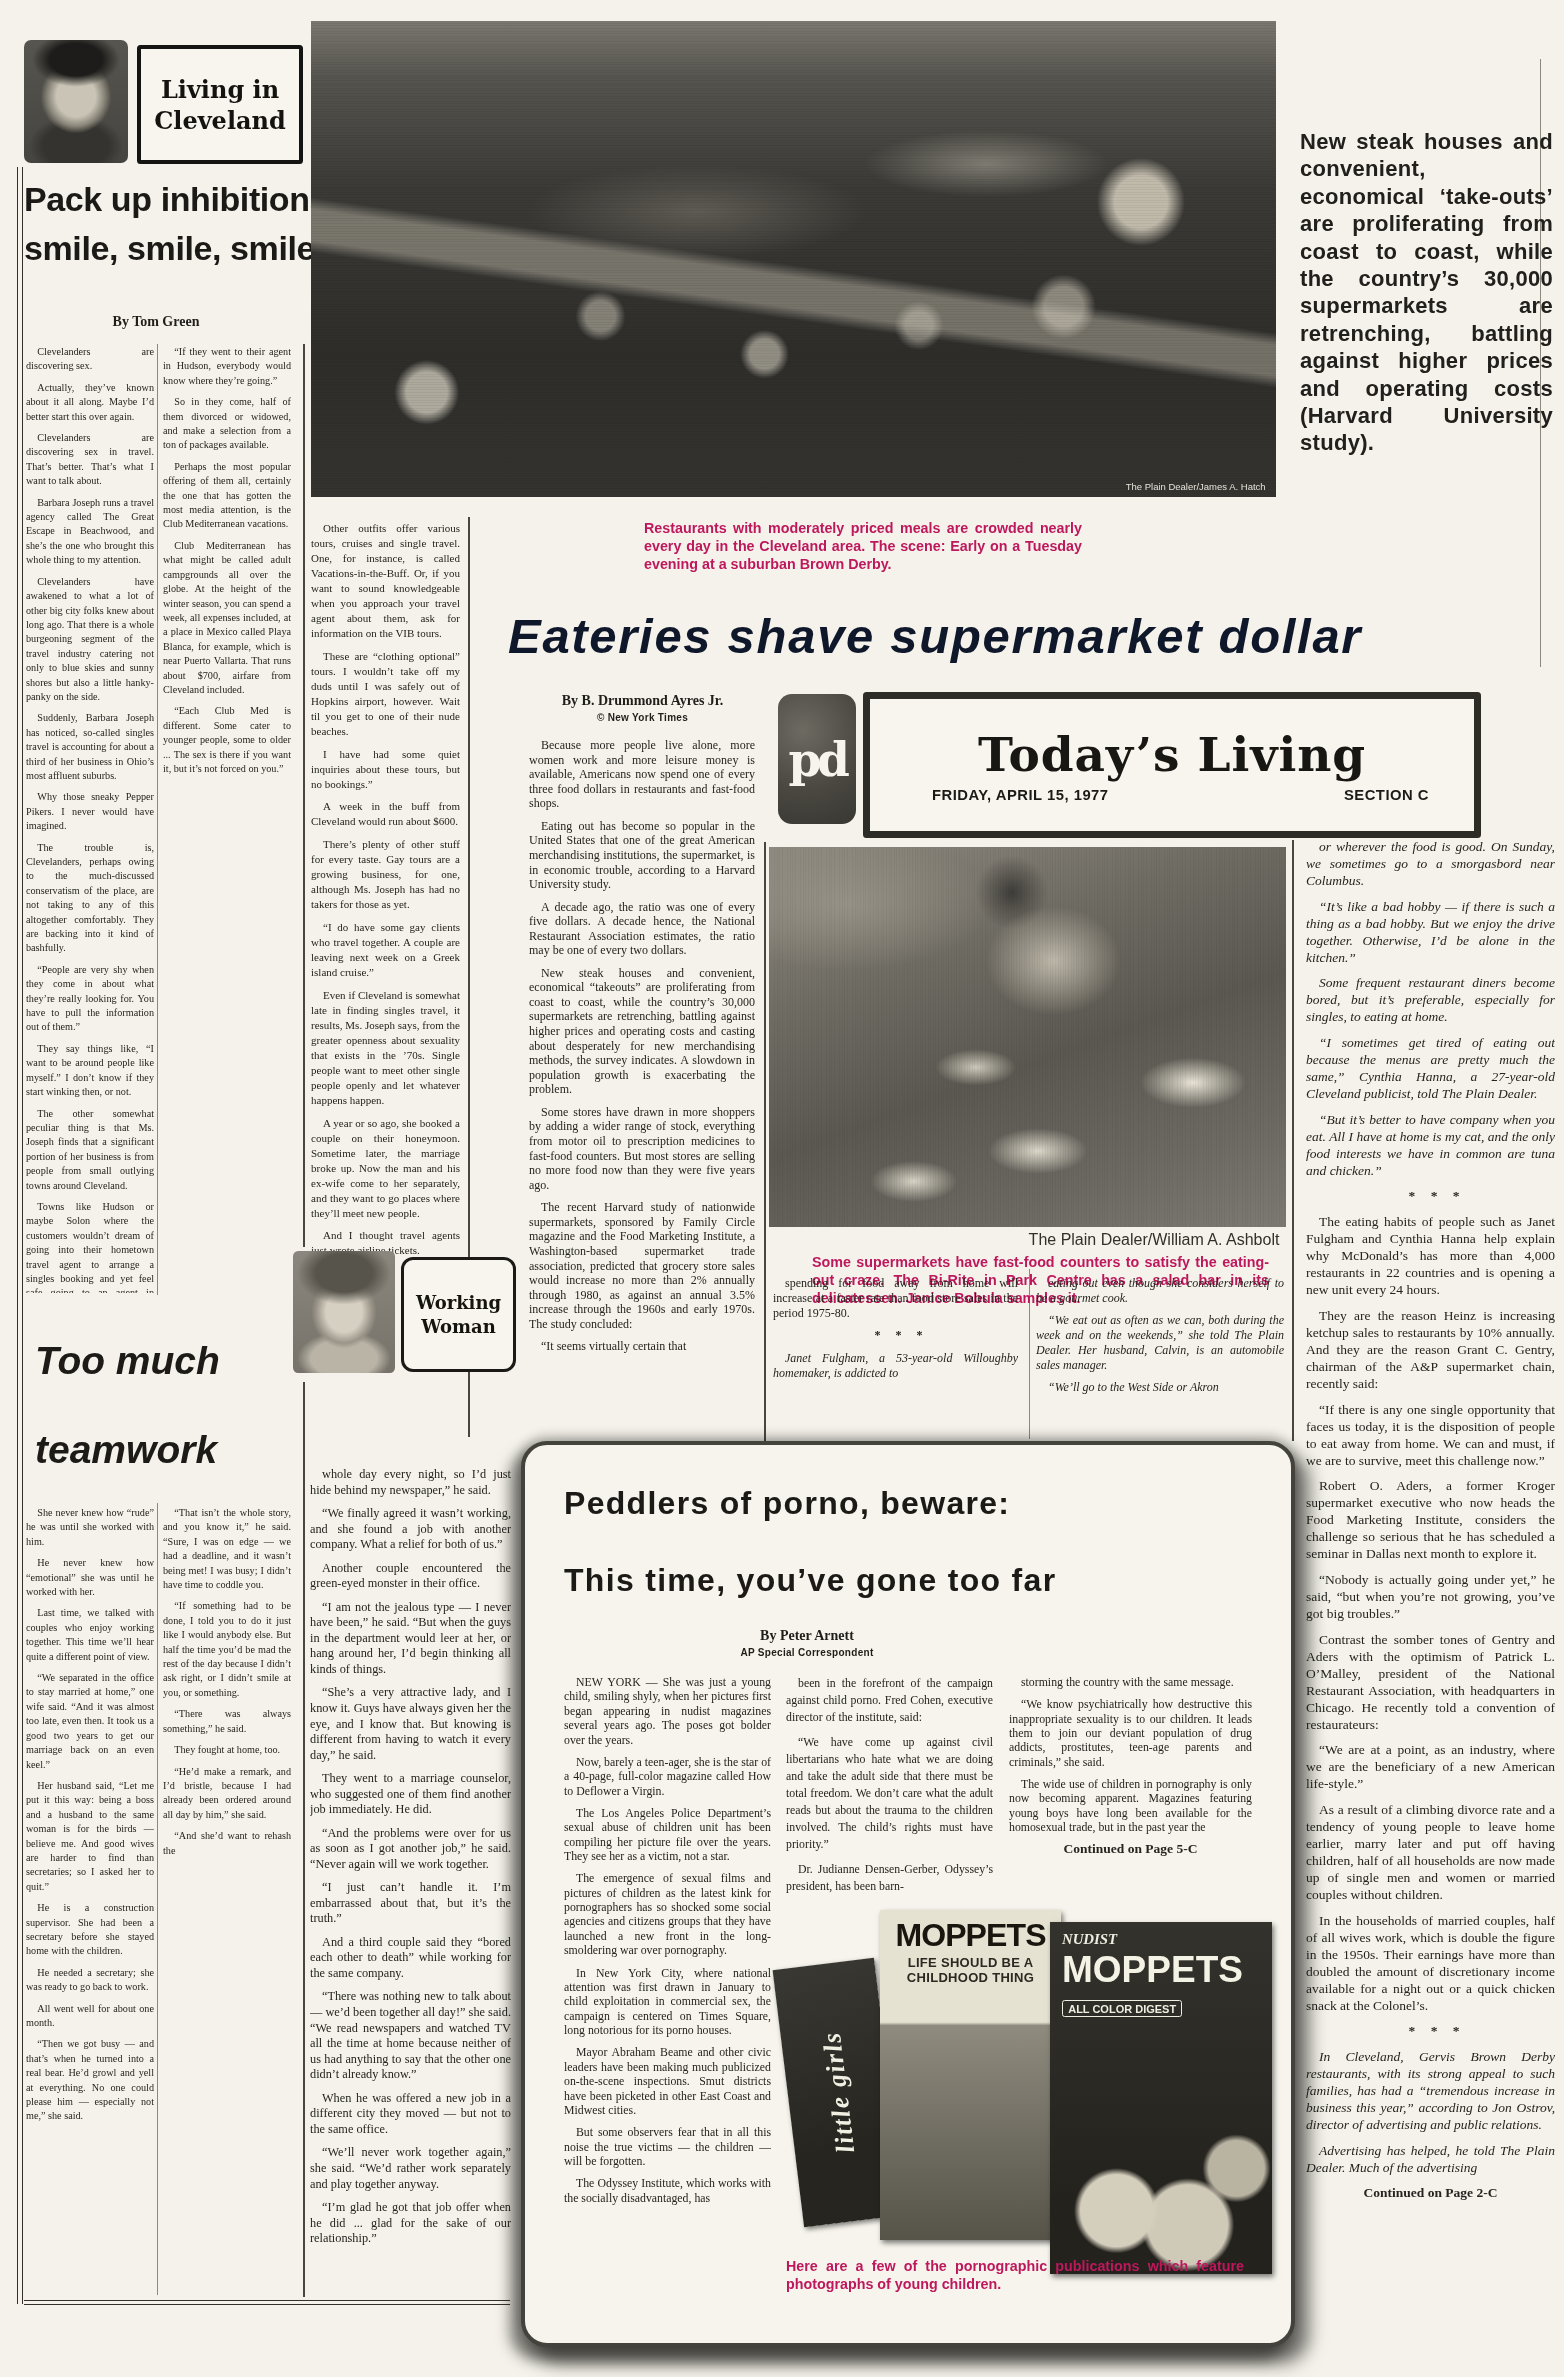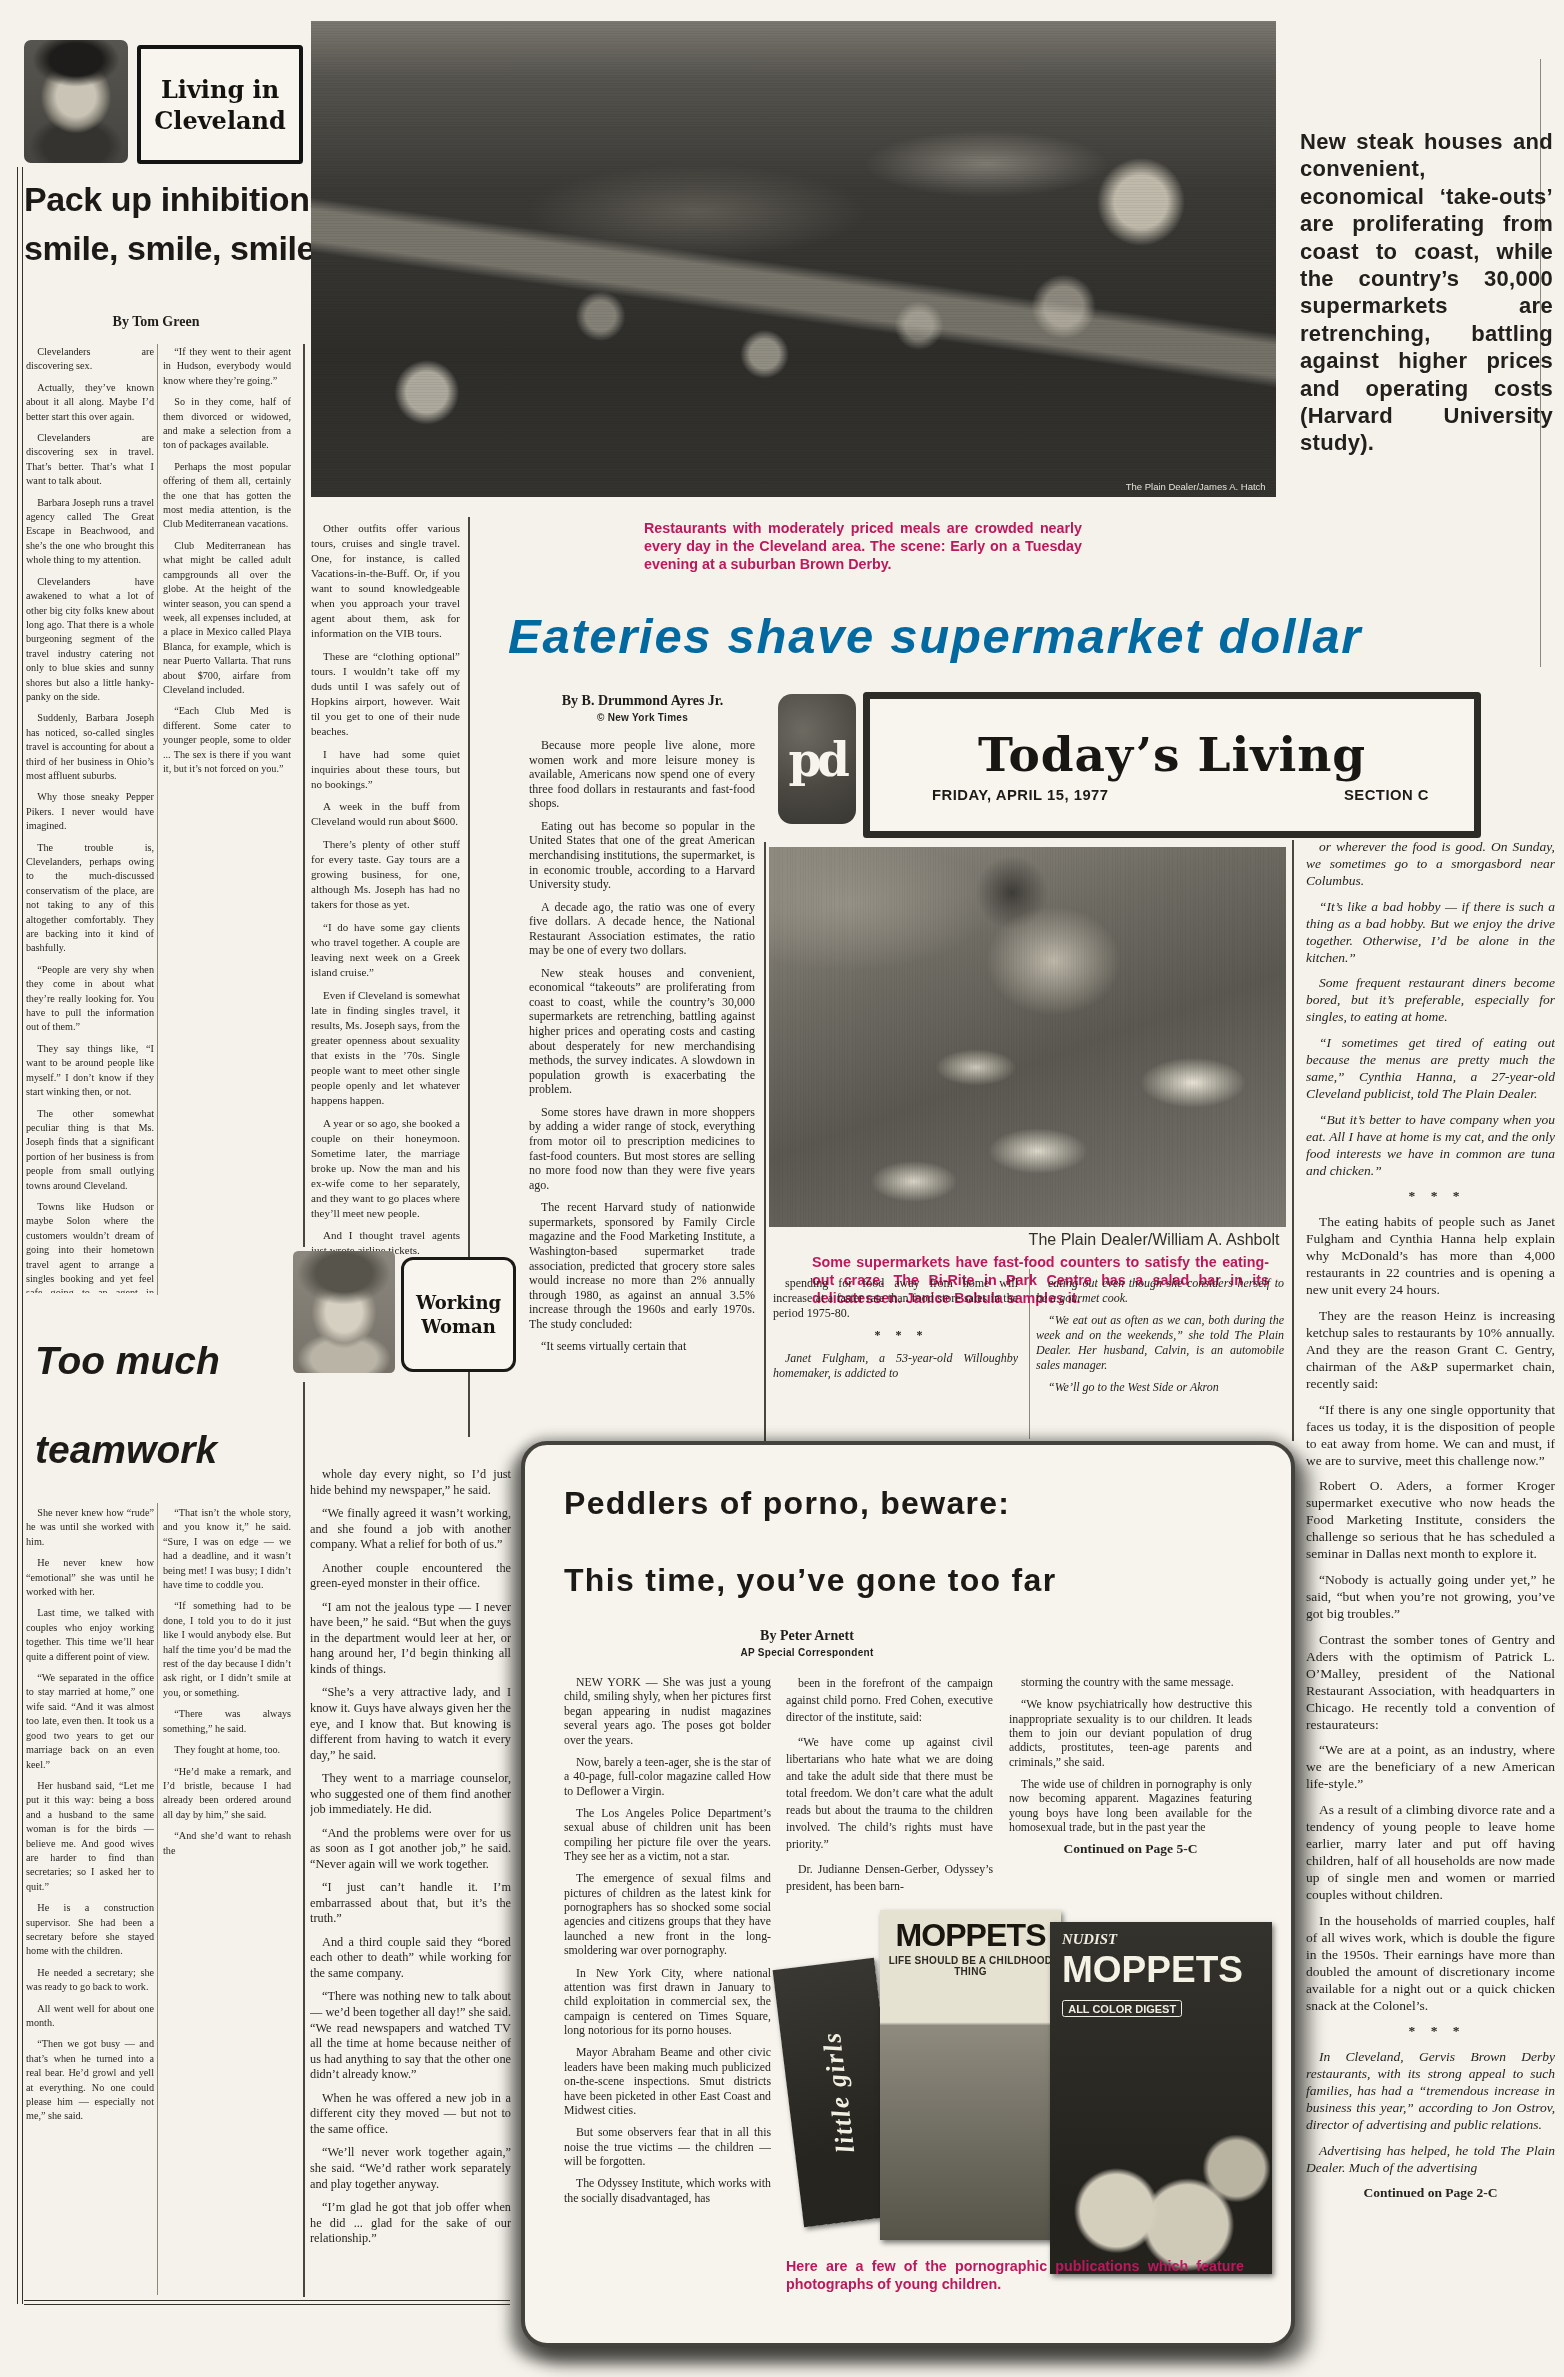--- a/index.html
+++ b/index.html
@@ -24,21 +24,21 @@
   .pd-logo{position:absolute;border-radius:14px;display:flex;align-items:center;justify-content:center;
       background:radial-gradient(circle at 32% 28%,#6d6a62,#4a4841 55%,#393732 100%);
       color:#f6f4ec;font-family:"DejaVu Serif",serif;font-weight:bold;font-size:47px;letter-spacing:-4.3px;}
   .ww-label{position:absolute;border:3.5px solid #1b1a16;border-radius:12px;background:#f7f5ee;
       display:flex;flex-direction:column;justify-content:center;text-align:center;
       font-family:"DejaVu Serif",serif;font-weight:bold;font-size:18px;line-height:23.4px;color:#16140f;}
   
   .h-pack{position:absolute;font-family:"Liberation Sans",sans-serif;font-weight:bold;
       font-size:34px;line-height:49px;letter-spacing:-0.4px;color:#1b1a17;white-space:nowrap;}
   .h-eateries{position:absolute;font-family:"Liberation Sans",sans-serif;font-weight:bold;font-style:italic;
-      font-size:49px;letter-spacing:1.7px;color:#0369a1;white-space:nowrap;}
+      font-size:49px;letter-spacing:1.7px;color:#0f172a;white-space:nowrap;}
   .h-too{position:absolute;font-family:"Liberation Sans",sans-serif;font-weight:bold;font-style:italic;
       font-size:39px;line-height:89px;color:#1d1b17;white-space:nowrap;}
   .h-porno{position:absolute;font-family:"Liberation Sans",sans-serif;font-weight:bold;
       font-size:32px;line-height:77px;letter-spacing:1.3px;color:#1b1a17;white-space:nowrap;}
   .pullquote{position:absolute;font-family:"Liberation Sans",sans-serif;font-weight:bold;
       font-size:22px;line-height:27.4px;letter-spacing:0.3px;text-align:justify;color:#22201c;}
   .byline{position:absolute;text-align:center;font-weight:bold;font-size:14px;color:#201e1a;}
   .byline .sub{font-family:"Liberation Sans",sans-serif;font-weight:bold;font-size:10px;margin-top:2.6px;letter-spacing:0.3px;}
   
   .col{position:absolute;text-align:justify;overflow:hidden;}
@@ -102,21 +102,21 @@
   .feature-box{position:absolute;background:#f6f4ec;border:4.3px solid #44423c;border-radius:26px;
       box-shadow:-8.7px 10.4px 14px 1.7px rgba(28,27,24,.55), 12px 14px 17.4px 1.7px rgba(28,27,24,.6), 0 -4.3px 10.4px rgba(28,27,24,.28);}
   .montage{position:absolute;}
   .mag{position:absolute;box-shadow:1.7px 2.6px 5.2px rgba(0,0,0,.5);}
   .mag-a{background:linear-gradient(170deg,#3a3833,#26251f 70%);transform:rotate(-7deg);
       display:flex;align-items:center;justify-content:center;}
   .mag-a span{writing-mode:vertical-rl;transform:rotate(180deg);color:#f1eee2;
       font-family:"Liberation Serif",serif;font-style:italic;font-weight:bold;font-size:26px;letter-spacing:1.7px;}
   .mag-b{background:linear-gradient(180deg,#e6e2d2 0 34%,#8f8b7e 35%,#6f6c62 70%,#565349 100%);padding-top:7px;text-align:center;}
   .mag-b .t{font-family:"Liberation Sans",sans-serif;font-weight:bold;font-size:32px;letter-spacing:-0.9px;color:#18160f;}
-  .mag-b .s{font-family:"Liberation Sans",sans-serif;font-weight:bold;font-size:10px;letter-spacing:0.3px;color:#2b2921;margin-top:1.7px;}
+  .mag-b .s{font-family:"Liberation Sans",sans-serif;font-weight:bold;font-size:13px;letter-spacing:0.3px;color:#2b2921;margin-top:1.7px;}
   .mag-c{background:
       radial-gradient(circle at 30% 82%,#d4cebd 0 11%,transparent 13%),
       radial-gradient(circle at 62% 86%,#cfc9b8 0 12%,transparent 14%),
       radial-gradient(circle at 84% 70%,#b9b3a2 0 9%,transparent 11%),
       linear-gradient(180deg,#34322c,#23221d 80%);padding:8.7px 12px;}
   .mag-c .top{font-family:"Liberation Serif",serif;font-style:italic;font-weight:bold;font-size:14.8px;color:#efece0;}
   .mag-c .t{font-family:"Liberation Sans",sans-serif;font-weight:bold;font-size:37px;letter-spacing:0;color:#f4f1e5;margin-top:1.7px;}
   .mag-c .s{display:inline-block;margin-top:8.7px;font-family:"Liberation Sans",sans-serif;font-weight:bold;
       font-size:11px;color:#f1eee2;border:1.7px solid #f1eee2;padding:1.7px 5.2px;border-radius:2.6px;}
 </style>

